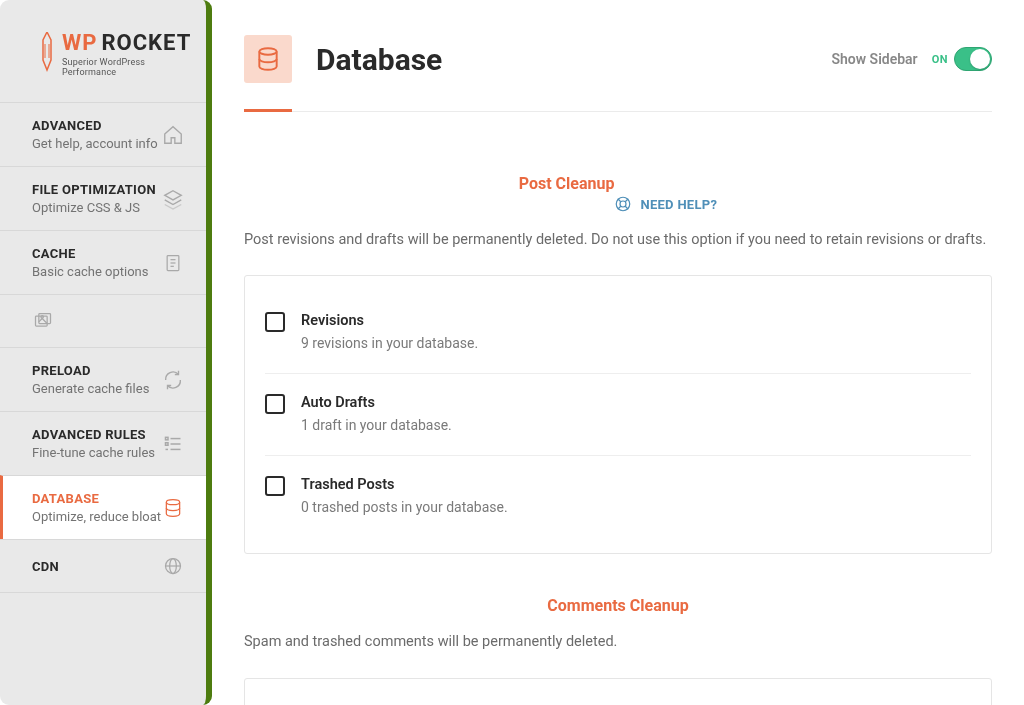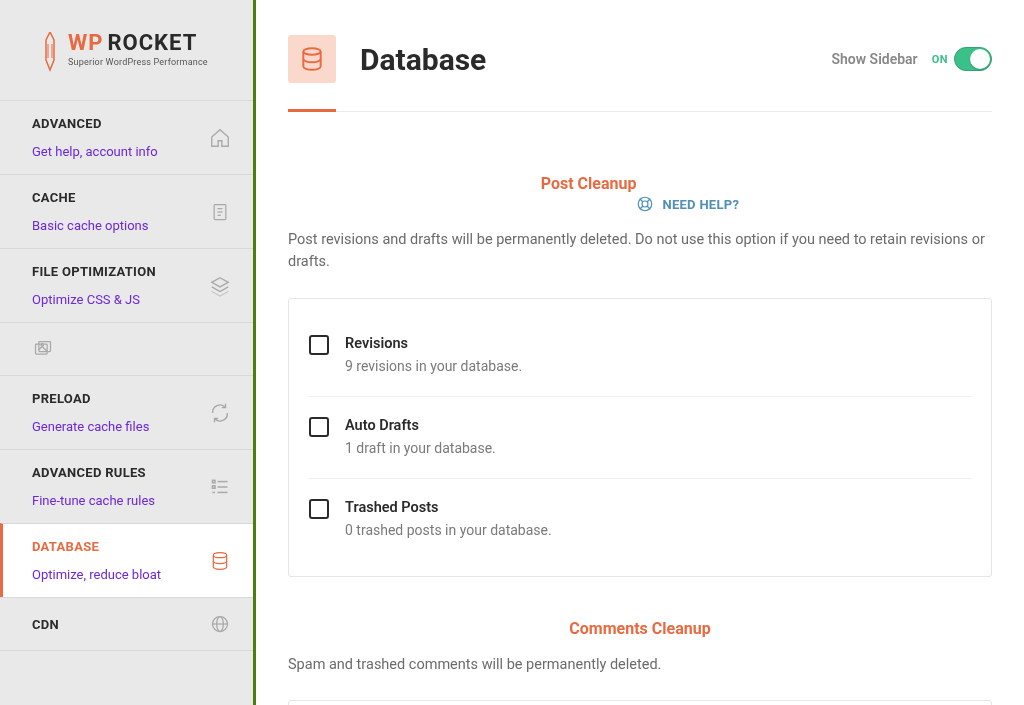--- a/index.html
+++ b/index.html
@@ -11,25 +11,26 @@
       font-family: -apple-system, BlinkMacSystemFont, "Segoe UI", Roboto, Helvetica, Arial, sans-serif;
       background: #fff;
       width: 1024px;
       height: 705px;
       overflow: hidden;
       display: flex;
     }
     
     
     .sidebar {
-      width: 256px;
+      width: 212px;
       background: #e9e9e9;
       display: flex;
       flex-direction: column;
-      border-right: 3px solid #4d7c0f;
+      border-right: 6px solid #4d7c0f;
+      border-radius: 9px;
     }
     .logo-area {
       padding: 30px 28px 25px 38px;
     }
     .logo-wp {
       font-size: 22px;
       font-weight: 700;
       color: #e96a41;
       letter-spacing: 1px;
       display: inline;
@@ -87,22 +88,22 @@
       font-size: 13px;
       font-weight: 700;
       color: #2a2a2a;
       letter-spacing: 0.3px;
     }
     .nav-item.active .nav-title {
       color: #e96a41;
     }
     .nav-sub {
       font-size: 13px;
-      color: #6d28d9;
-      margin-top: 13px;
+      color: #737373;
+      margin-top: 3px;
     }
     .nav-icon {
       width: 22px;
       height: 22px;
       color: #a9a9a9;
       display: flex;
       align-items: center;
       justify-content: center;
     }
     .nav-item.active .nav-icon {
@@ -293,43 +294,43 @@
       </div>
       <div class="nav-icon">
         <svg width="22" height="22" viewBox="0 0 24 24" fill="none" stroke="currentColor" stroke-width="1.5">
             <path d="M3 11 L12 3 L21 11 V21 H14 V15 H10 V21 H3 Z"></path>
           </svg>
       </div>
     </div>
 
     <div class="nav-item">
       <div class="nav-item-text">
+        <div class="nav-title">FILE OPTIMIZATION</div>
+        <div class="nav-sub">Optimize CSS &amp; JS</div>
+      </div>
+      <div class="nav-icon">
+        <svg width="22" height="22" viewBox="0 0 24 24" fill="none" stroke="currentColor" stroke-width="1.5">
+            <path d="M12 3 L21 8 L12 13 L3 8 Z"></path>
+            <path d="M3 13 L12 18 L21 13"></path>
+            <path d="M3 18 L12 23 L21 18" opacity="0.5"></path>
+          </svg>
+      </div>
+    </div>
+
+    <div class="nav-item">
+      <div class="nav-item-text">
         <div class="nav-title">CACHE</div>
         <div class="nav-sub">Basic cache options</div>
       </div>
       <div class="nav-icon">
         <svg width="20" height="22" viewBox="0 0 24 24" fill="none" stroke="currentColor" stroke-width="1.5">
             <rect x="5" y="3" width="14" height="18" rx="1"></rect>
             <line x1="9" y1="8" x2="15" y2="8"></line>
             <line x1="9" y1="12" x2="15" y2="12"></line>
             <line x1="9" y1="16" x2="13" y2="16"></line>
-          </svg>
-      </div>
-    </div>
-
-    <div class="nav-item">
-      <div class="nav-item-text">
-        <div class="nav-title">FILE OPTIMIZATION</div>
-        <div class="nav-sub">Optimize CSS &amp; JS</div>
-      </div>
-      <div class="nav-icon">
-        <svg width="22" height="22" viewBox="0 0 24 24" fill="none" stroke="currentColor" stroke-width="1.5">
-            <path d="M12 3 L21 8 L12 13 L3 8 Z"></path>
-            <path d="M3 13 L12 18 L21 13"></path>
-            <path d="M3 18 L12 23 L21 18" opacity="0.5"></path>
           </svg>
       </div>
     </div>
 
     <div class="nav-item">
       <div class="nav-icon">
         <svg width="22" height="20" viewBox="0 0 24 24" fill="none" stroke="currentColor" stroke-width="1.5">
             <rect x="3" y="6" width="14" height="12" rx="1"></rect>
             <rect x="7" y="3" width="14" height="12" rx="1"></rect>
             <circle cx="11" cy="7" r="1.5"></circle>

